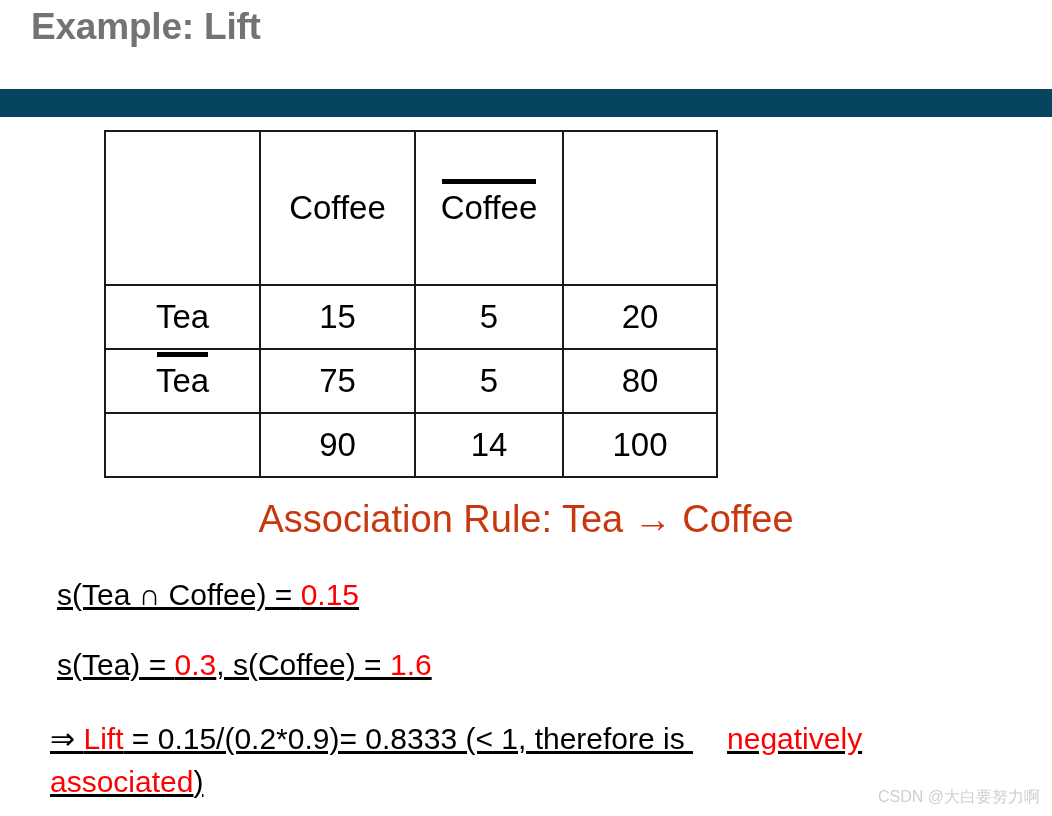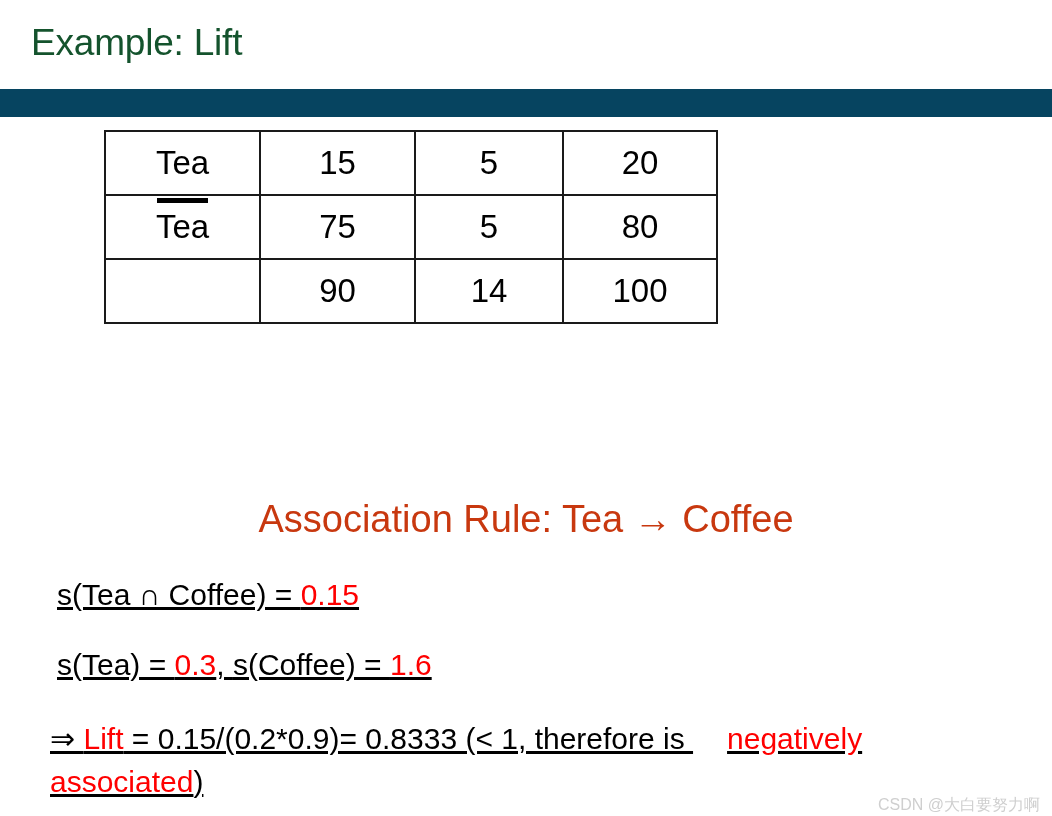--- a/index.html
+++ b/index.html
@@ -13,24 +13,24 @@
     position: relative;
     overflow: hidden;
     font-family: "Liberation Sans", sans-serif;
     -webkit-font-smoothing: antialiased;
   }
 
   
   #slide-title {
     position: absolute;
     left: 31px;
-    top: 22px;
+    top: 6px;
     font-size: 37px;
-    font-weight: normal;
-    color: #14532d;
+    font-weight: bold;
+    color: #737373;
     letter-spacing: -0.2px;
     white-space: nowrap;
   }
 
   
   #title-rule {
     position: absolute;
     left: 0;
     top: 89px;
     width: 1052px;
@@ -108,35 +108,45 @@
     line-height: 1.42;
     text-indent: 0;
   }
   #formula-lift .wrap-indent { padding-left: 34px; }
   .red  { color: #FF0000; }
 
   
   #watermark {
     position: absolute;
     right: 12px;
-    bottom: 0;
+    bottom: 8px;
     font-size: 16px;
     color: #cfcfcf;
     white-space: nowrap;
   }
 </style>
 </head>
 <body>
 
 <div id="slide-title">Example: Lift</div>
 
 <div id="title-rule"></div>
 
 <table id="contingency-table">
   <tbody>
+    <tr class="row-head">
+      <td class="col-label"></td>
+      <td class="col-a">
+        <span>Coffee</span>
+      </td>
+      <td class="col-b">
+        <span class="overline">Coffee</span>
+      </td>
+      <td class="col-total"></td>
+    </tr>
 
     <tr class="row-body">
       <td class="col-label">
         <span>Tea</span>
       </td>
       <td class="col-a">15</td>
       <td class="col-b">5</td>
       <td class="col-total">20</td>
     </tr>
 

